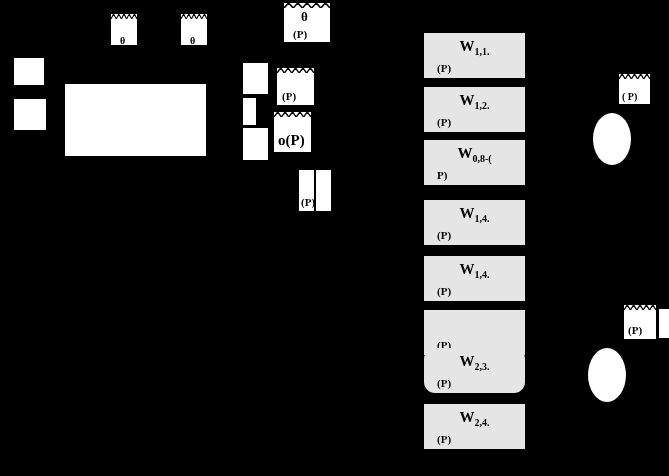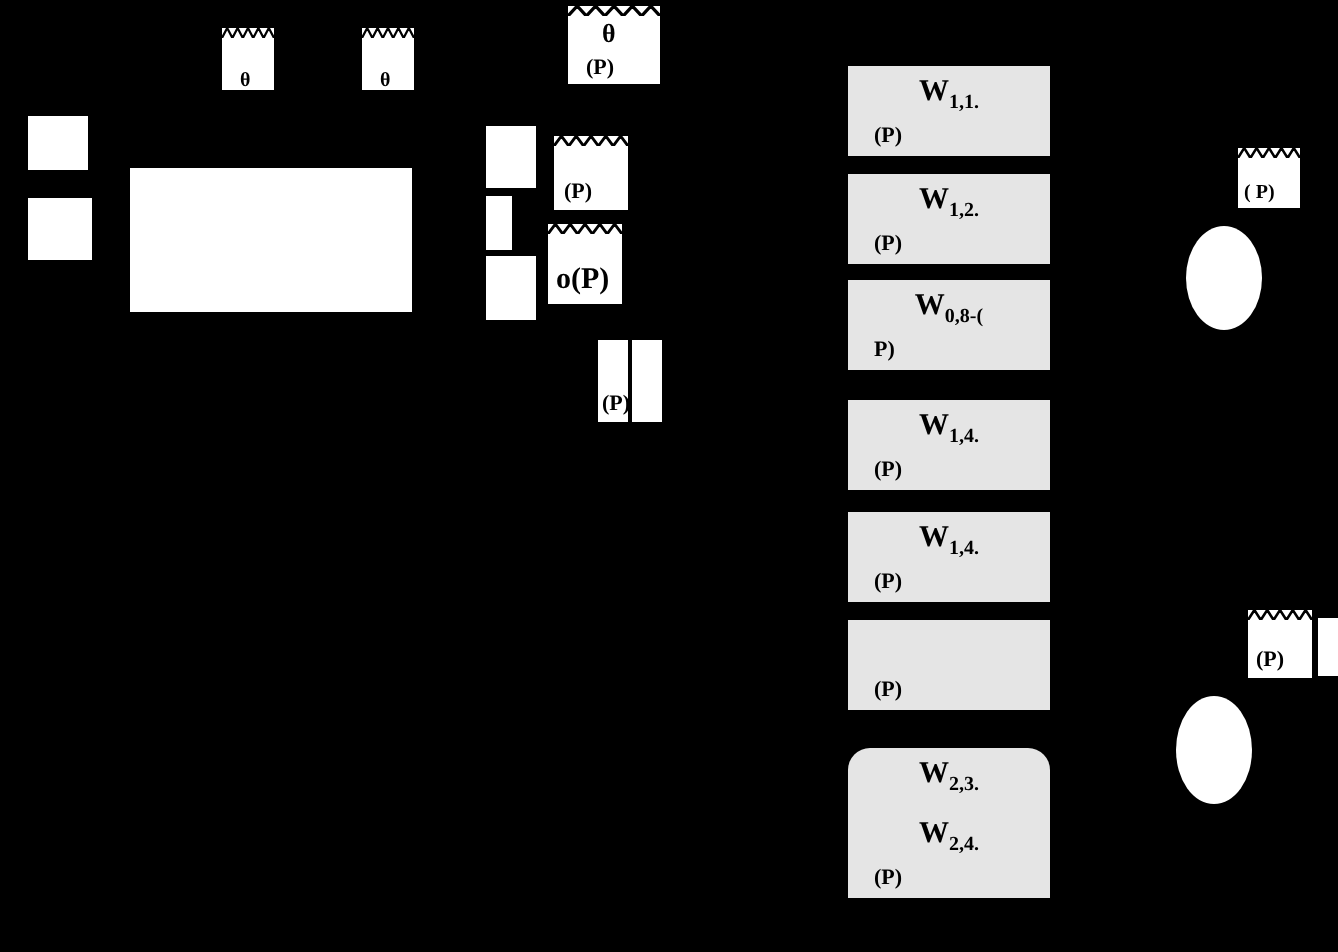--- a/index.html
+++ b/index.html
@@ -160,21 +160,21 @@
 
   <div class="wbox" style="top:256px;">
     <div class="wlabel"><span>W</span><sub>1,4.</sub></div>
     <div class="wparam">(P)</div>
   </div>
 
   <div class="wbox" style="top:310px;">
     <div class="wparam">(P)</div>
   </div>
 
-  <div class="wbox" style="top:374px;border-radius:11px;">
+  <div class="wbox" style="top:348px;border-radius:11px;">
     <div class="wlabel"><span>W</span><sub>2,3.</sub></div>
     <div class="wparam">(P)</div>
   </div>
 
   <div class="wbox" style="top:404px;">
     <div class="wlabel"><span>W</span><sub>2,4.</sub></div>
     <div class="wparam">(P)</div>
   </div>
 
   <div class="box" style="left:619px; top:74px; width:31px; height:30px;">

